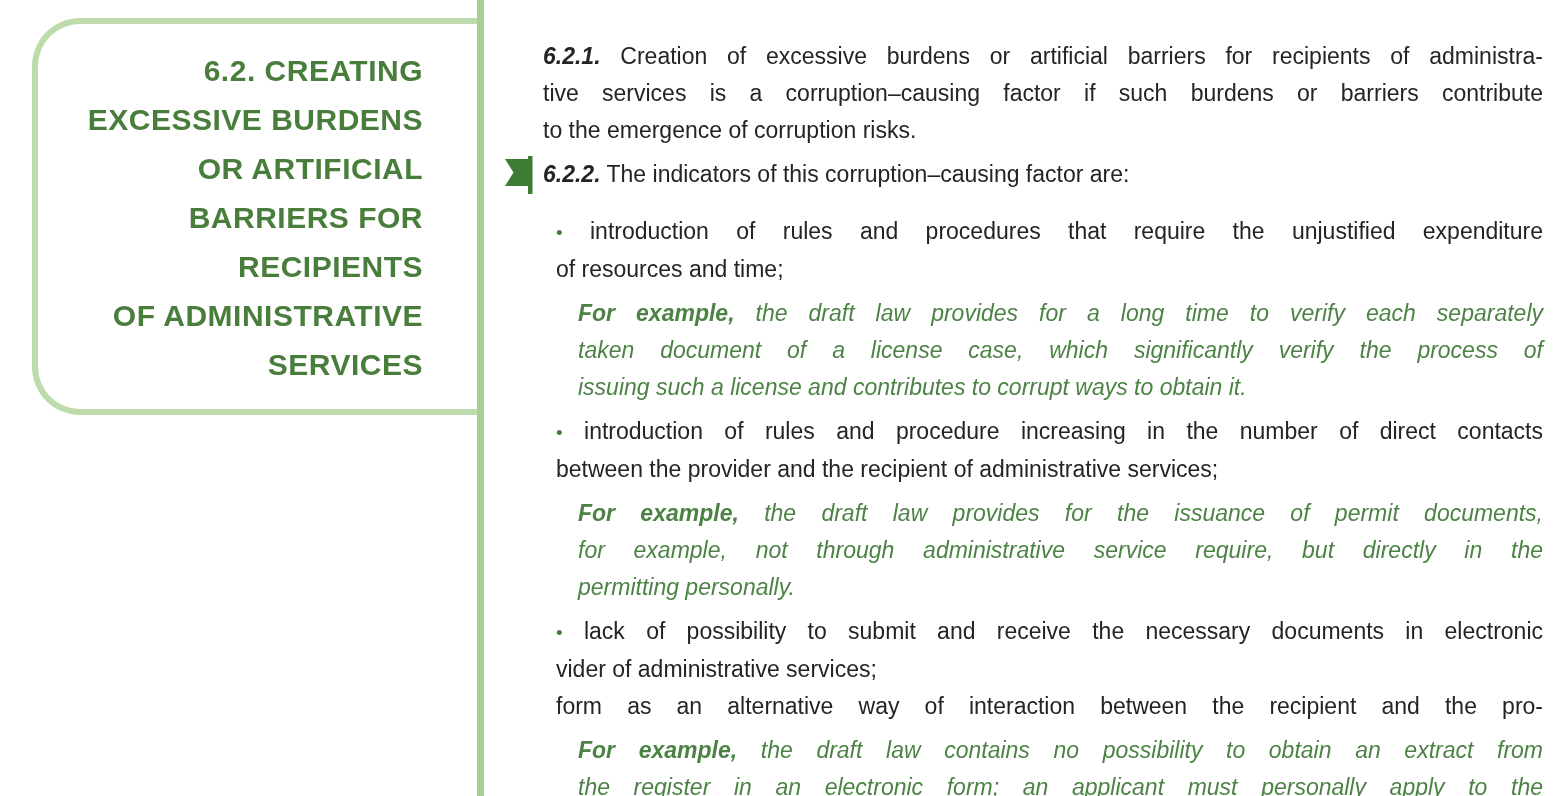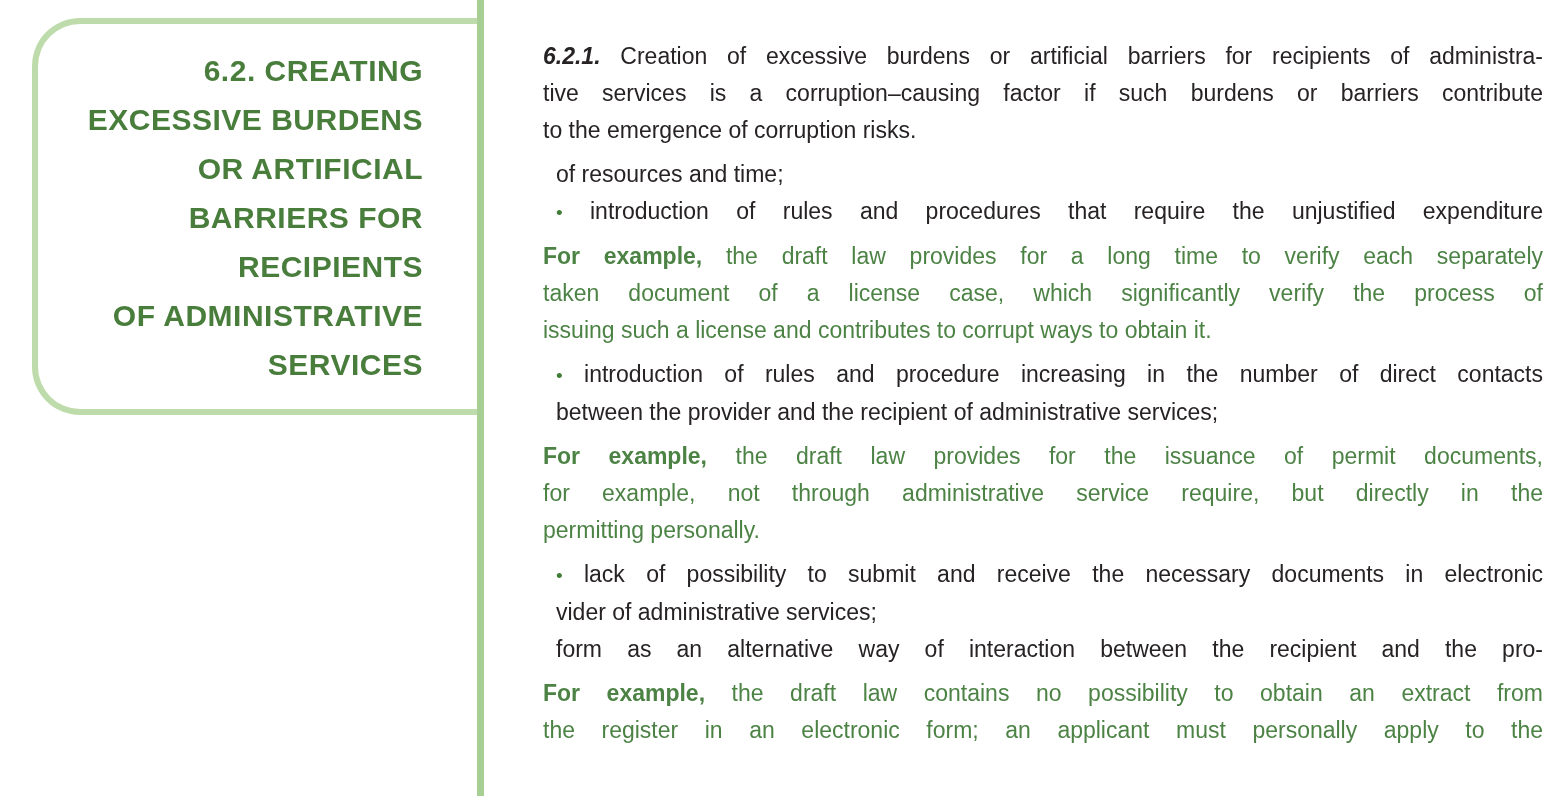--- a/index.html
+++ b/index.html
@@ -43,21 +43,22 @@
 
   
   .content{
     position:absolute;left:543px;top:38px;width:1000px;
     font-size:23px;line-height:37px;
   }
   .block{position:relative;margin:0 0 7px 0;}
   .block.mb-lg{margin-bottom:20px;}
   .block.bullet{margin-left:13px;}
   .block.example{
-    color:var(--c-example-green);
+    margin-left:35px;
+    font-style:italic;color:var(--c-example-green);
   }
   .line{
     text-align:justify;text-align-last:justify;text-justify:inter-word;
   }
   .line.endline{text-align:right;text-align-last:left;}
   .num{font-weight:700;font-style:italic;margin-top:32px;}
   .prefix{font-weight:700;}
   .bdot{color:var(--c-bullet-green);font-size:19px;}
   .flag{
     position:absolute;left:-40px;top:0;width:30px;height:38px;
@@ -79,23 +80,30 @@
 OF ADMINISTRATIVE
 SERVICES</h2>
   </aside>
 
   <main class="content">
       <div class="block numbered">
         <div class="line"><span class="num">6.2.1.</span> Creation of excessive burdens or artificial barriers for recipients of administra-</div>
         <div class="line">tive services is a corruption–causing factor if such burdens or barriers contribute</div>
         <div class="line endline">to the emergence of corruption risks.</div>
       </div>
+      <div class="block numbered mb-lg">
+        <svg class="flag" viewBox="0 0 30 38">
+          <rect x="25" y="0" width="4.5" height="38"></rect>
+          <polygon points="25,3 2,3 10.5,16.5 2,30 25,30"></polygon>
+        </svg>
+        <div class="line endline"><span class="num">6.2.2.</span> The indicators of this corruption–causing factor are:</div>
+      </div>
       <div class="block bullet">
+        <div class="line"><span class="bdot">•</span> introduction of rules and procedures that require the unjustified expenditure</div>
         <div class="line endline">of resources and time;</div>
-        <div class="line"><span class="bdot">•</span> introduction of rules and procedures that require the unjustified expenditure</div>
       </div>
       <div class="block example">
         <div class="line"><span class="prefix">For example,</span> the draft law provides for a long time to verify each separately</div>
         <div class="line">taken document of a license case, which significantly verify the process of</div>
         <div class="line endline">issuing such a license and contributes to corrupt ways to obtain it.</div>
       </div>
       <div class="block bullet">
         <div class="line"><span class="bdot">•</span> introduction of rules and procedure increasing in the number of direct contacts</div>
         <div class="line endline">between the provider and the recipient of administrative services;</div>
       </div>

